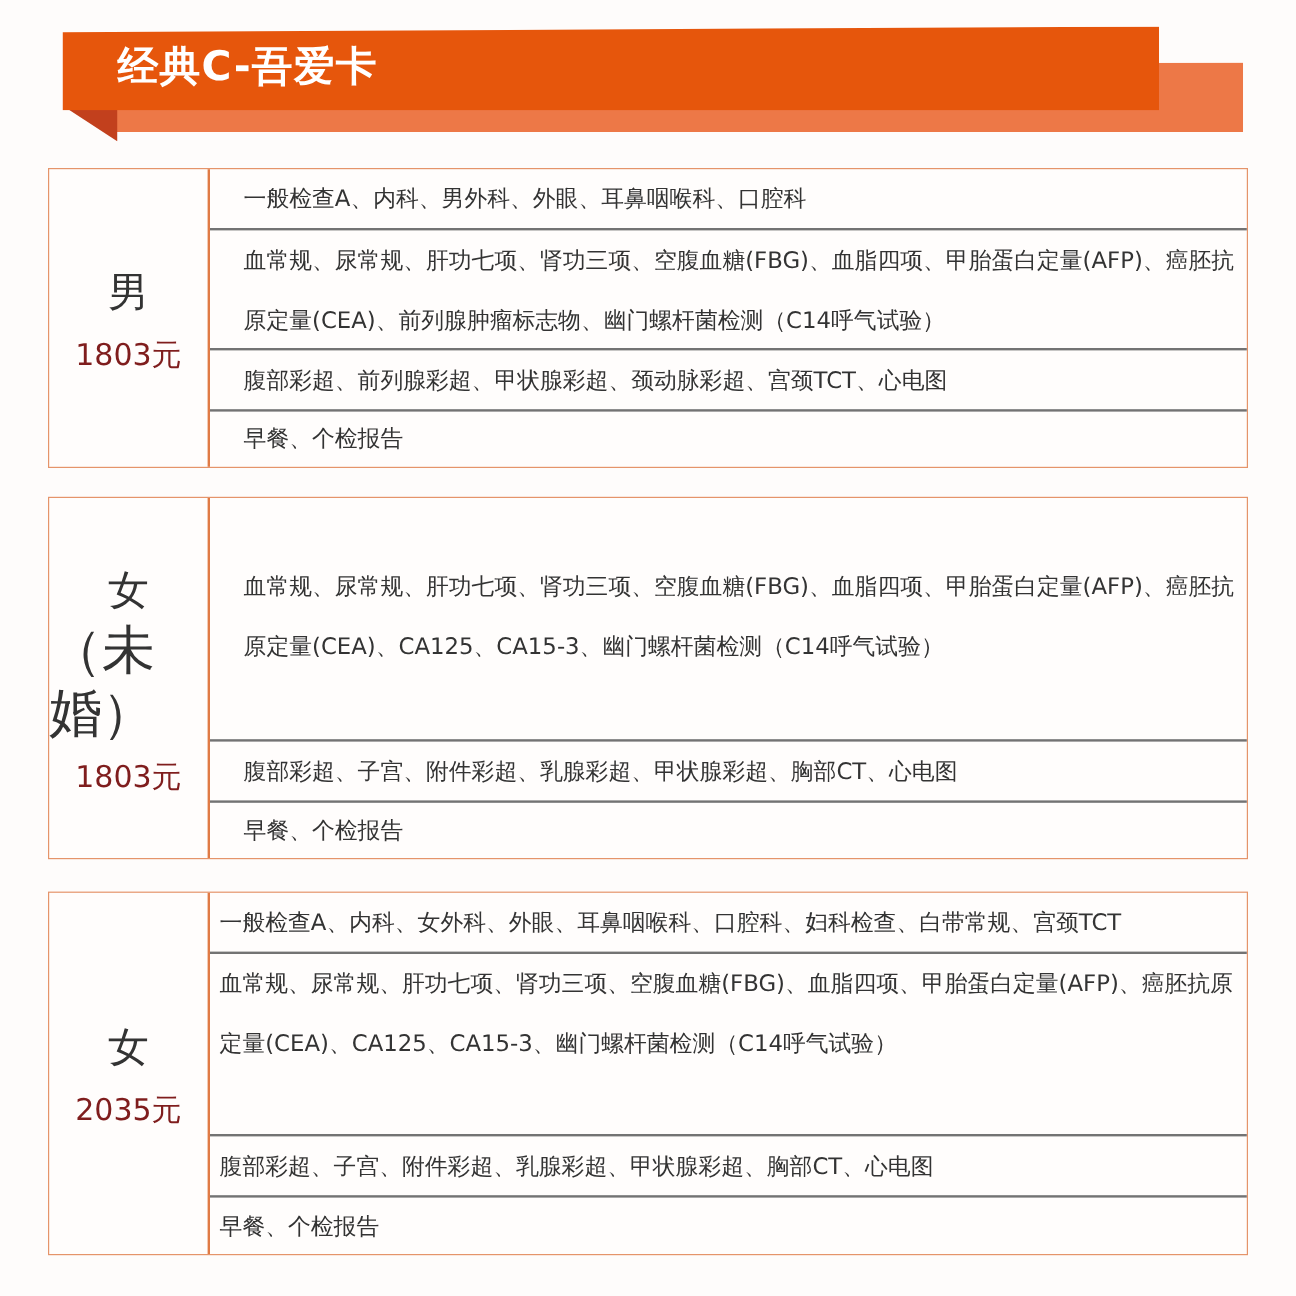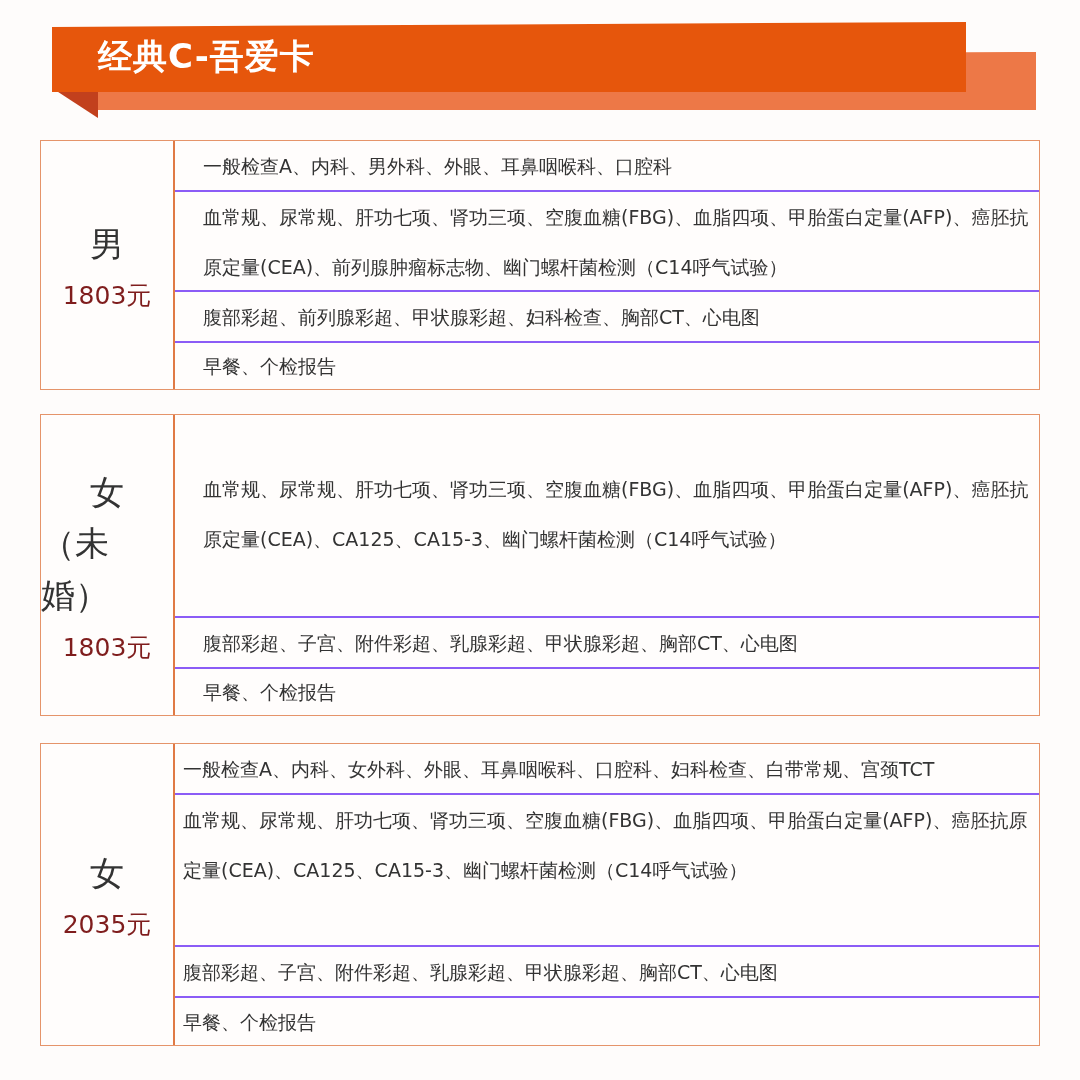--- a/index.html
+++ b/index.html
@@ -26,25 +26,25 @@
   }
   .card {
     position:absolute; left:40px; width:1000px; border:1.5px solid #e5946a; box-sizing:border-box;
     display:flex; background:#fffdfc;
   }
   .card .left {
     width:134px; border-right:2px solid #e07a45; box-sizing:border-box;
     display:flex; flex-direction:column; align-items:center; justify-content:center;
   }
   .left .g { font-size:34px; color:#333; line-height:50px; }
-  .left .s { font-size:34px; color:#333; line-height:52px; }
+  .left .s { font-size:44px; color:#333; line-height:52px; }
   .left .p { font-size:25px; color:#7f1d1d; margin-top:10px; }
   .card .right { flex:1; display:flex; flex-direction:column;justify-content:flex-end; }
   .row {
-    border-top:2px solid #8b5cf6; box-sizing:border-box; padding:0 10px 0 28px;
+    border-top:2px solid #737373; box-sizing:border-box; padding:0 10px 0 28px;
     font-size:19px; line-height:50px; color:#333; display:flex; align-items:center;
   }
   .row:first-child { border-top:none; }
   .row.multi { line-height:50px; align-items:flex-start; }
   .c3 .row { padding-left:8px; }
 </style>
 </head>
 <body>
 
 <div class="banner">
@@ -55,21 +55,21 @@
 </div>
 
 <div class="card c1" style="top:140px;height:250px;">
   <div class="left">
     <div class="g">男</div>
     <div class="p">1803元</div>
   </div>
   <div class="right">
     <div class="row" style="height:49px">一般检查A、内科、男外科、外眼、耳鼻咽喉科、口腔科</div>
     <div class="row multi" style="height:100px">血常规、尿常规、肝功七项、肾功三项、空腹血糖(FBG)、血脂四项、甲胎蛋白定量(AFP)、癌胚抗原定量(CEA)、前列腺肿瘤标志物、幽门螺杆菌检测（C14呼气试验）</div>
-    <div class="row" style="height:51px">腹部彩超、前列腺彩超、甲状腺彩超、妇科检查、胸部CT、心电图</div>
+    <div class="row" style="height:51px">腹部彩超、前列腺彩超、甲状腺彩超、颈动脉彩超、宫颈TCT、心电图</div>
     <div class="row" style="height:48px">早餐、个检报告</div>
   </div>
 </div>
 
 <div class="card c2" style="top:414px;height:302px;">
   <div class="left">
     <div class="g">女</div>
     <div class="s">（未婚）</div>
     <div class="p">1803元</div>
   </div>

